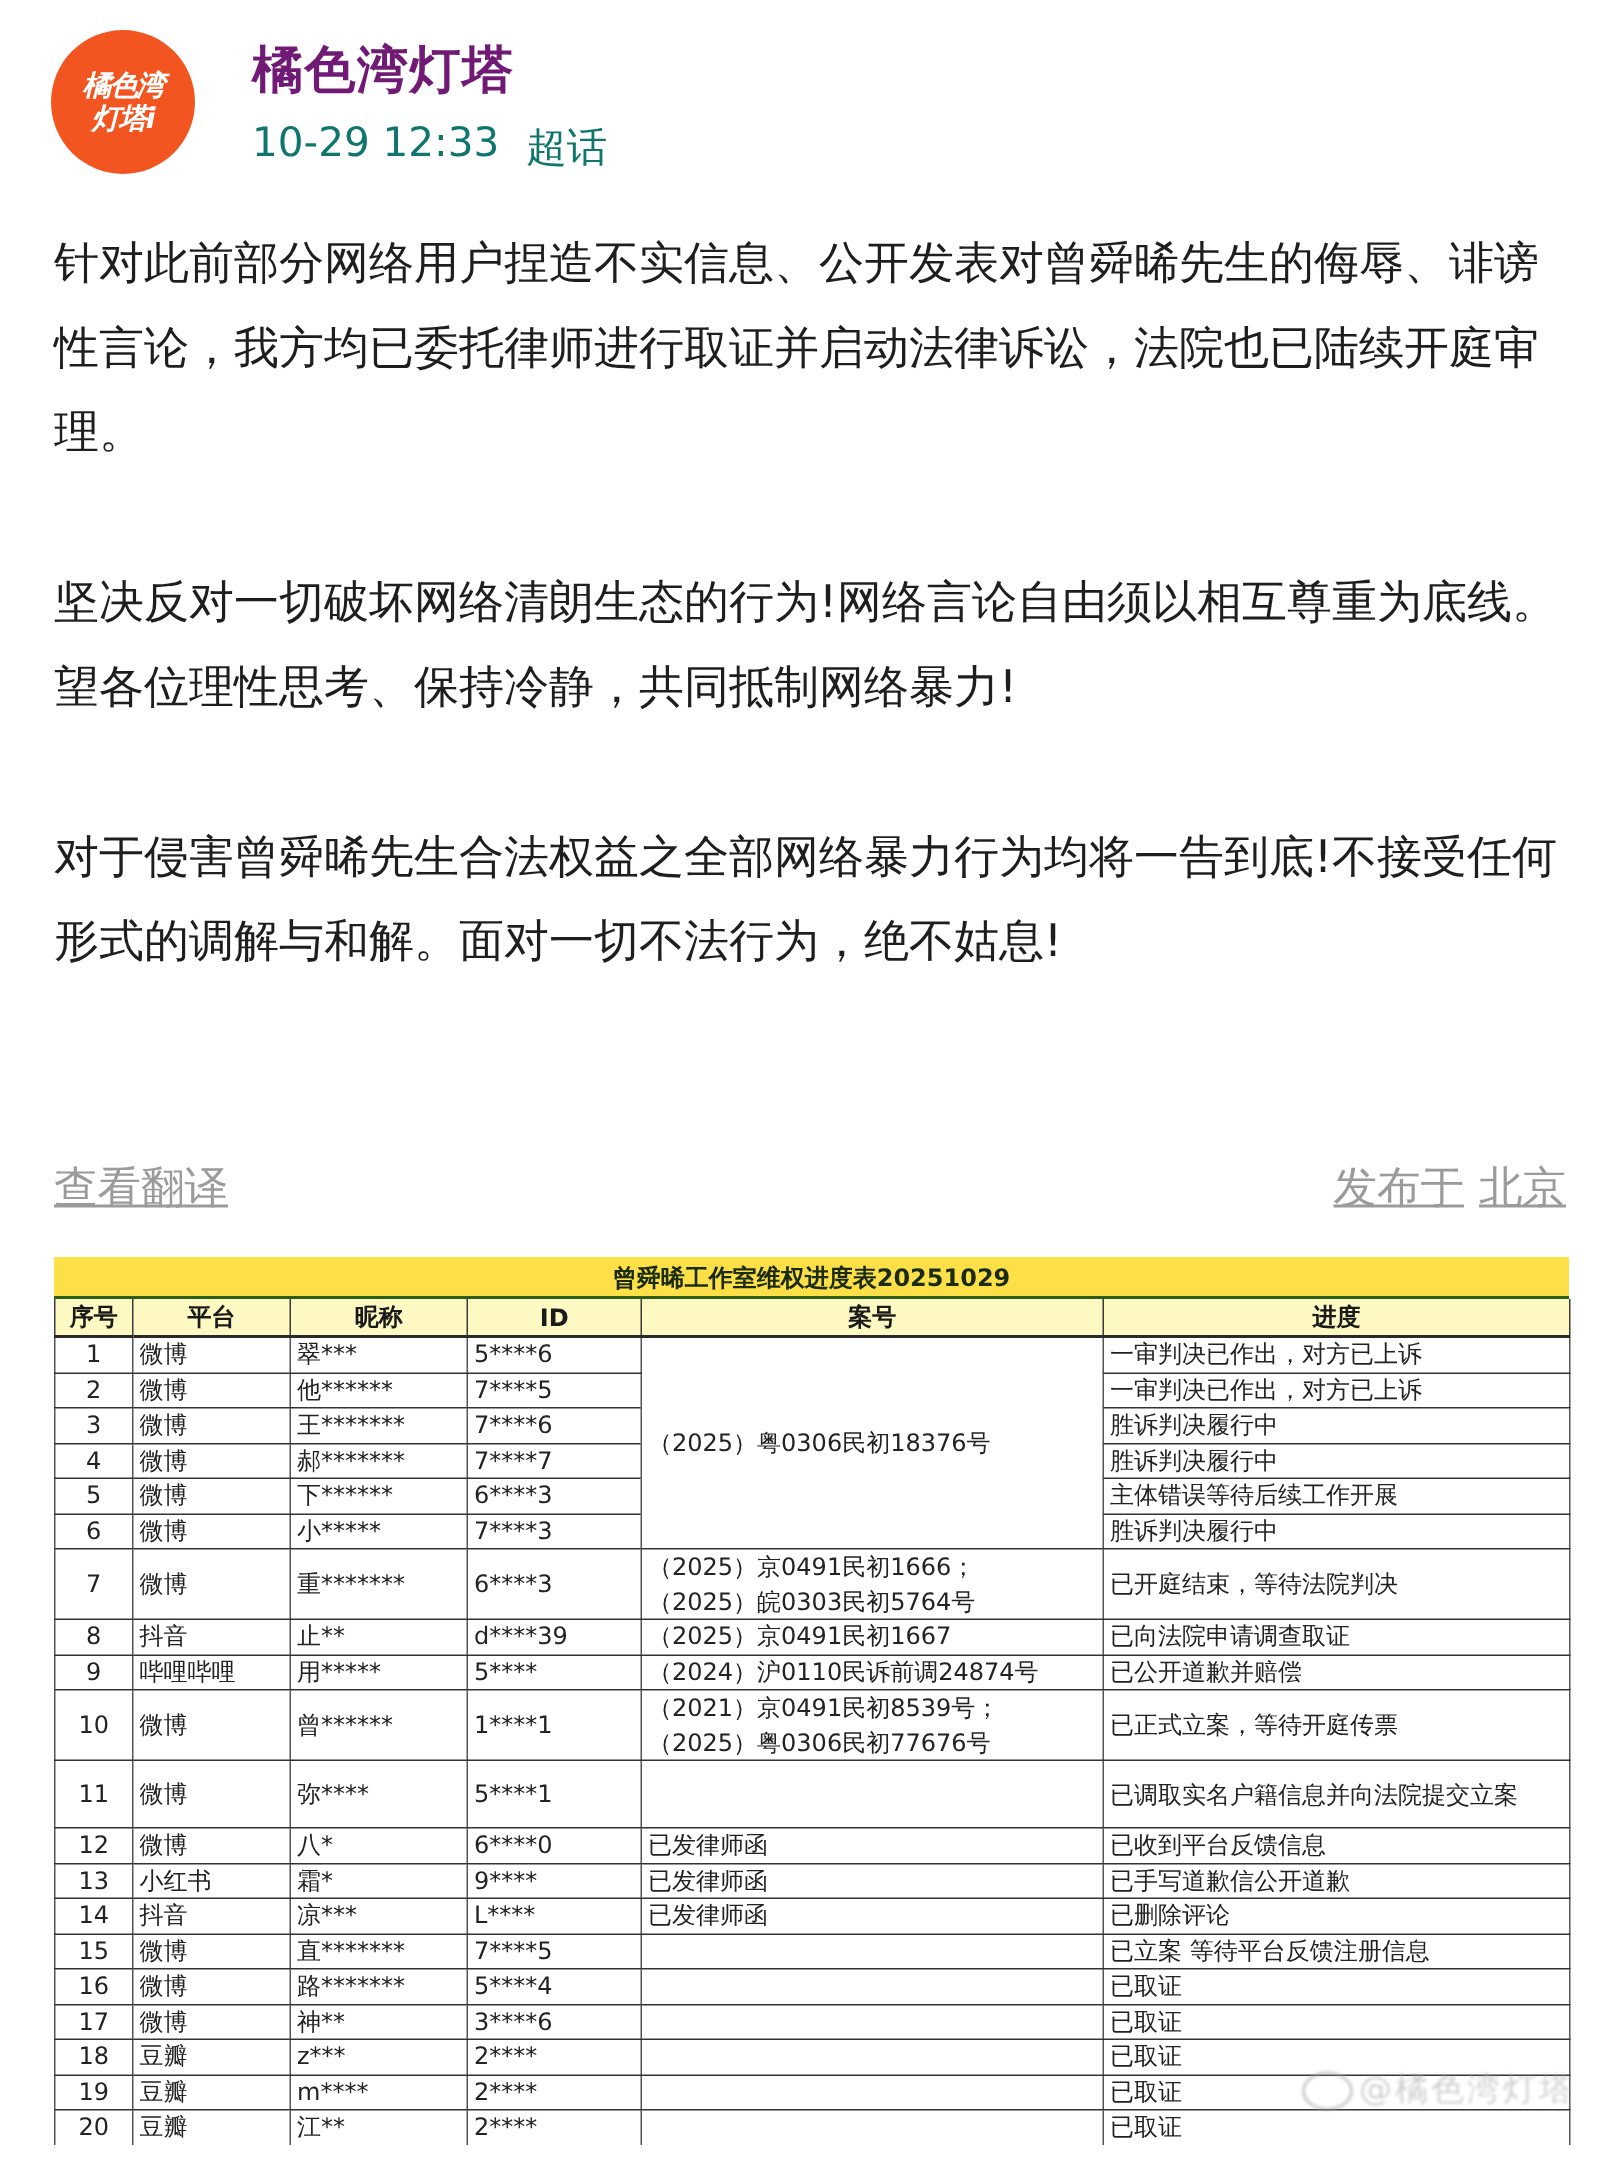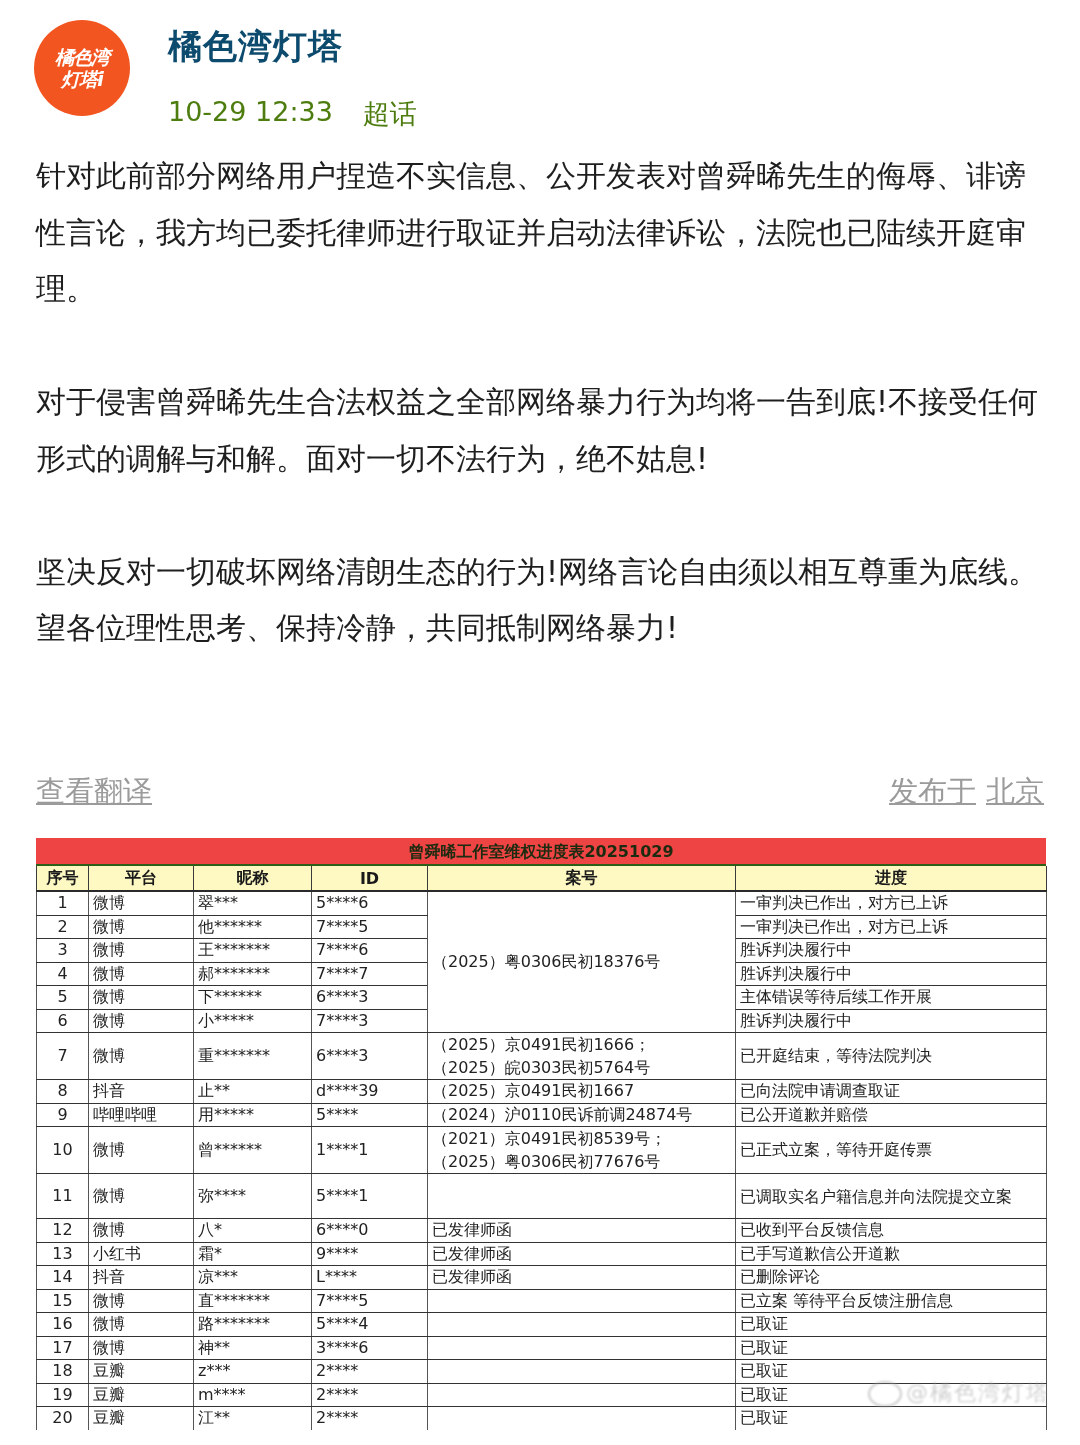--- a/index.html
+++ b/index.html
@@ -15,47 +15,47 @@
     position: absolute; left: 34px; top: 20px; width: 96px; height: 96px;
     border-radius: 50%; background: #f2551f;
     display: flex; flex-direction: column; align-items: center; justify-content: center;
     color: #fff; font-weight: bold; font-style: italic;
     line-height: 22px;
   }
   .avatar .l1 { font-size: 19px; letter-spacing: -1px; }
   .avatar .l2 { font-size: 19px; letter-spacing: -1px; }
   .username {
     position: absolute; left: 168px; top: 24px;
-    font-size: 34px; font-weight: bold; color: #0c4a6e; letter-spacing: 1px;
+    font-size: 34px; font-weight: bold; color: #701a75; letter-spacing: 1px;
   }
   .meta {
-    position: absolute; left: 168px; top: 96px;
-    font-size: 27px; color: #4d7c0f;
-    display: flex; gap: 30px;
+    position: absolute; left: 168px; top: 80px;
+    font-size: 27px; color: #0f766e;
+    display: flex; gap: 18px;
   }
   .body-text {
     position: absolute; left: 36px; top: 148px; width: 1010px;
     font-size: 30px; line-height: 56.5px; color: #1e1e1e; font-weight: 500;
   }
   .body-text p { margin: 0 0 56.5px 0; }
   .body-text p:last-child { margin-bottom: 0; }
   .footer-row {
     position: absolute; left: 36px; top: 772px; width: 1008px;
     display: flex; justify-content: space-between;
     font-size: 29px; color: #9b9b9b; text-decoration: underline;
   }
   .footer-row .right { display: flex; gap: 10px; }
 
   
   .sheet {
     position: absolute; left: 36px; top: 838px; width: 1010px;
     font-family: "DejaVu Sans", sans-serif;
   }
   .sheet-title {
-    height: 28px; background: #ef4444;
+    height: 28px; background: #fde047;
     border-bottom: 2px solid #2e5f18;
     text-align: center; font-size: 16px; font-weight: bold; line-height: 28px; color: #1a2b10;
     box-sizing: border-box;
   }
   table { border-collapse: collapse; width: 1010px; table-layout: fixed; }
   th {
     background: #fef9c3; height: 24px; font-size: 16px; font-weight: bold;
     border: 1px solid #3b3b3b; border-top: none; padding: 0; color: #1a1a1a;
     border-bottom: 2px solid #2a2a2a;
   }
@@ -88,22 +88,22 @@
   </div>
   <div class="username">橘色湾灯塔</div>
   <div class="meta">
     <span>10-29 12:33</span>
     <span>超话</span>
   </div>
 </div>
 
 <div class="body-text">
   <p>针对此前部分网络用户捏造不实信息、公开发表对曾舜晞先生的侮辱、诽谤性言论，我方均已委托律师进行取证并启动法律诉讼，法院也已陆续开庭审理。</p>
+  <p>坚决反对一切破坏网络清朗生态的行为!网络言论自由须以相互尊重为底线。望各位理性思考、保持冷静，共同抵制网络暴力!</p>
   <p>对于侵害曾舜晞先生合法权益之全部网络暴力行为均将一告到底!不接受任何形式的调解与和解。面对一切不法行为，绝不姑息!</p>
-  <p>坚决反对一切破坏网络清朗生态的行为!网络言论自由须以相互尊重为底线。望各位理性思考、保持冷静，共同抵制网络暴力!</p>
 </div>
 
 <div class="footer-row">
   <span>查看翻译</span>
   <span class="right">
     <span>发布于</span>
     <span>北京</span>
   </span>
 </div>
 

